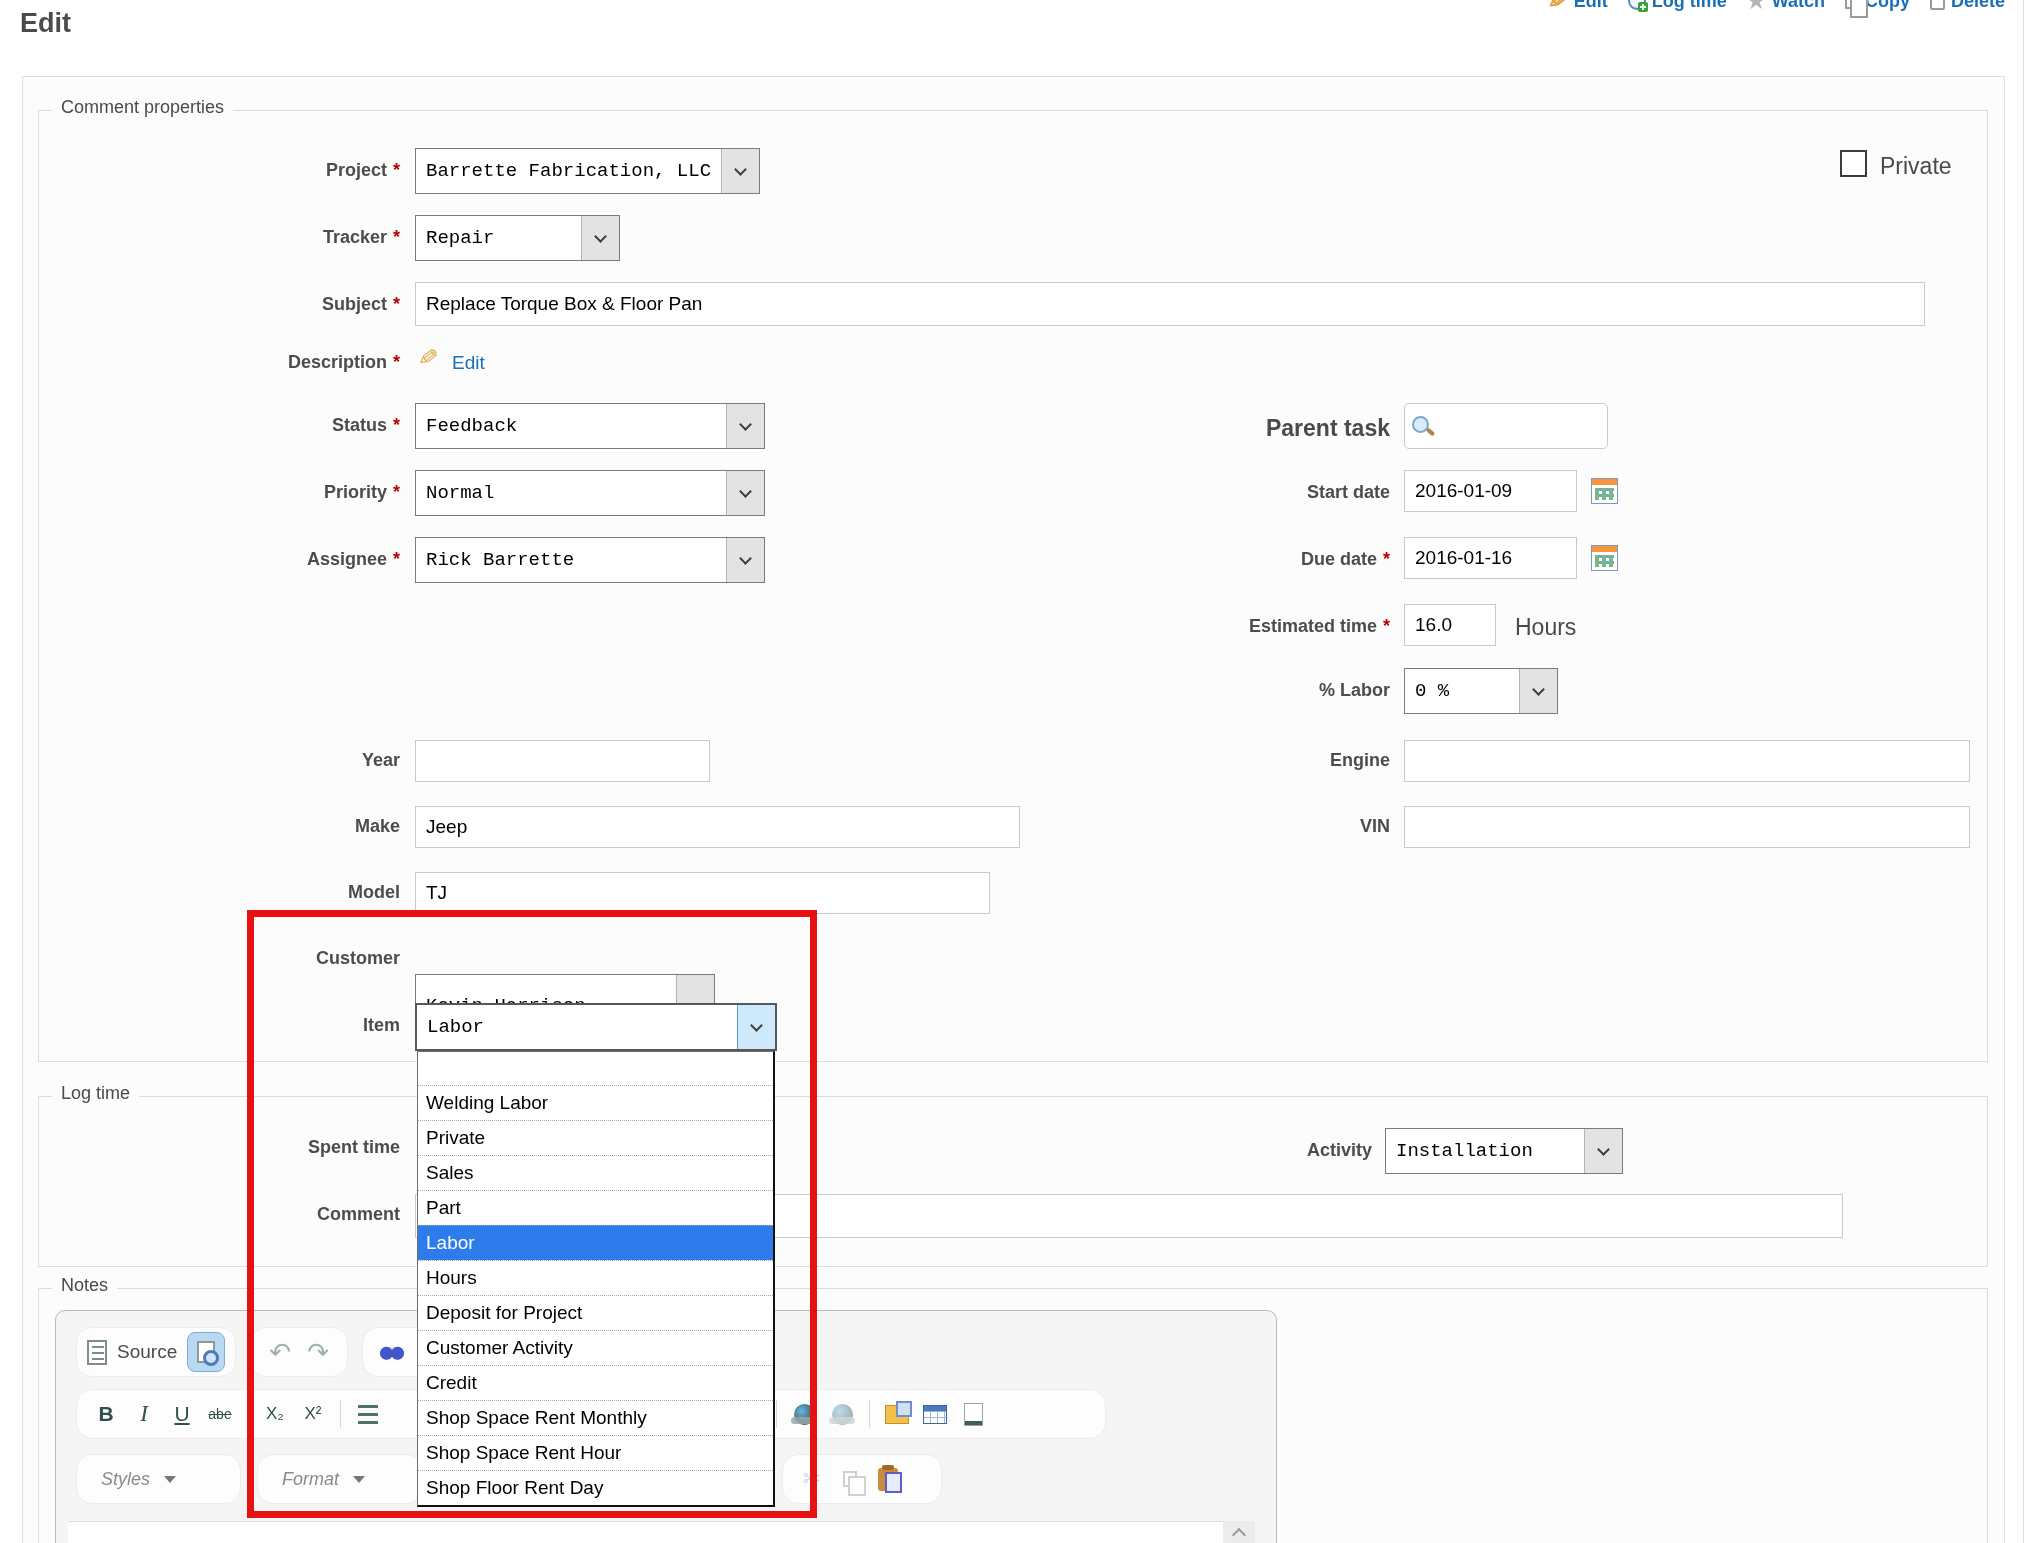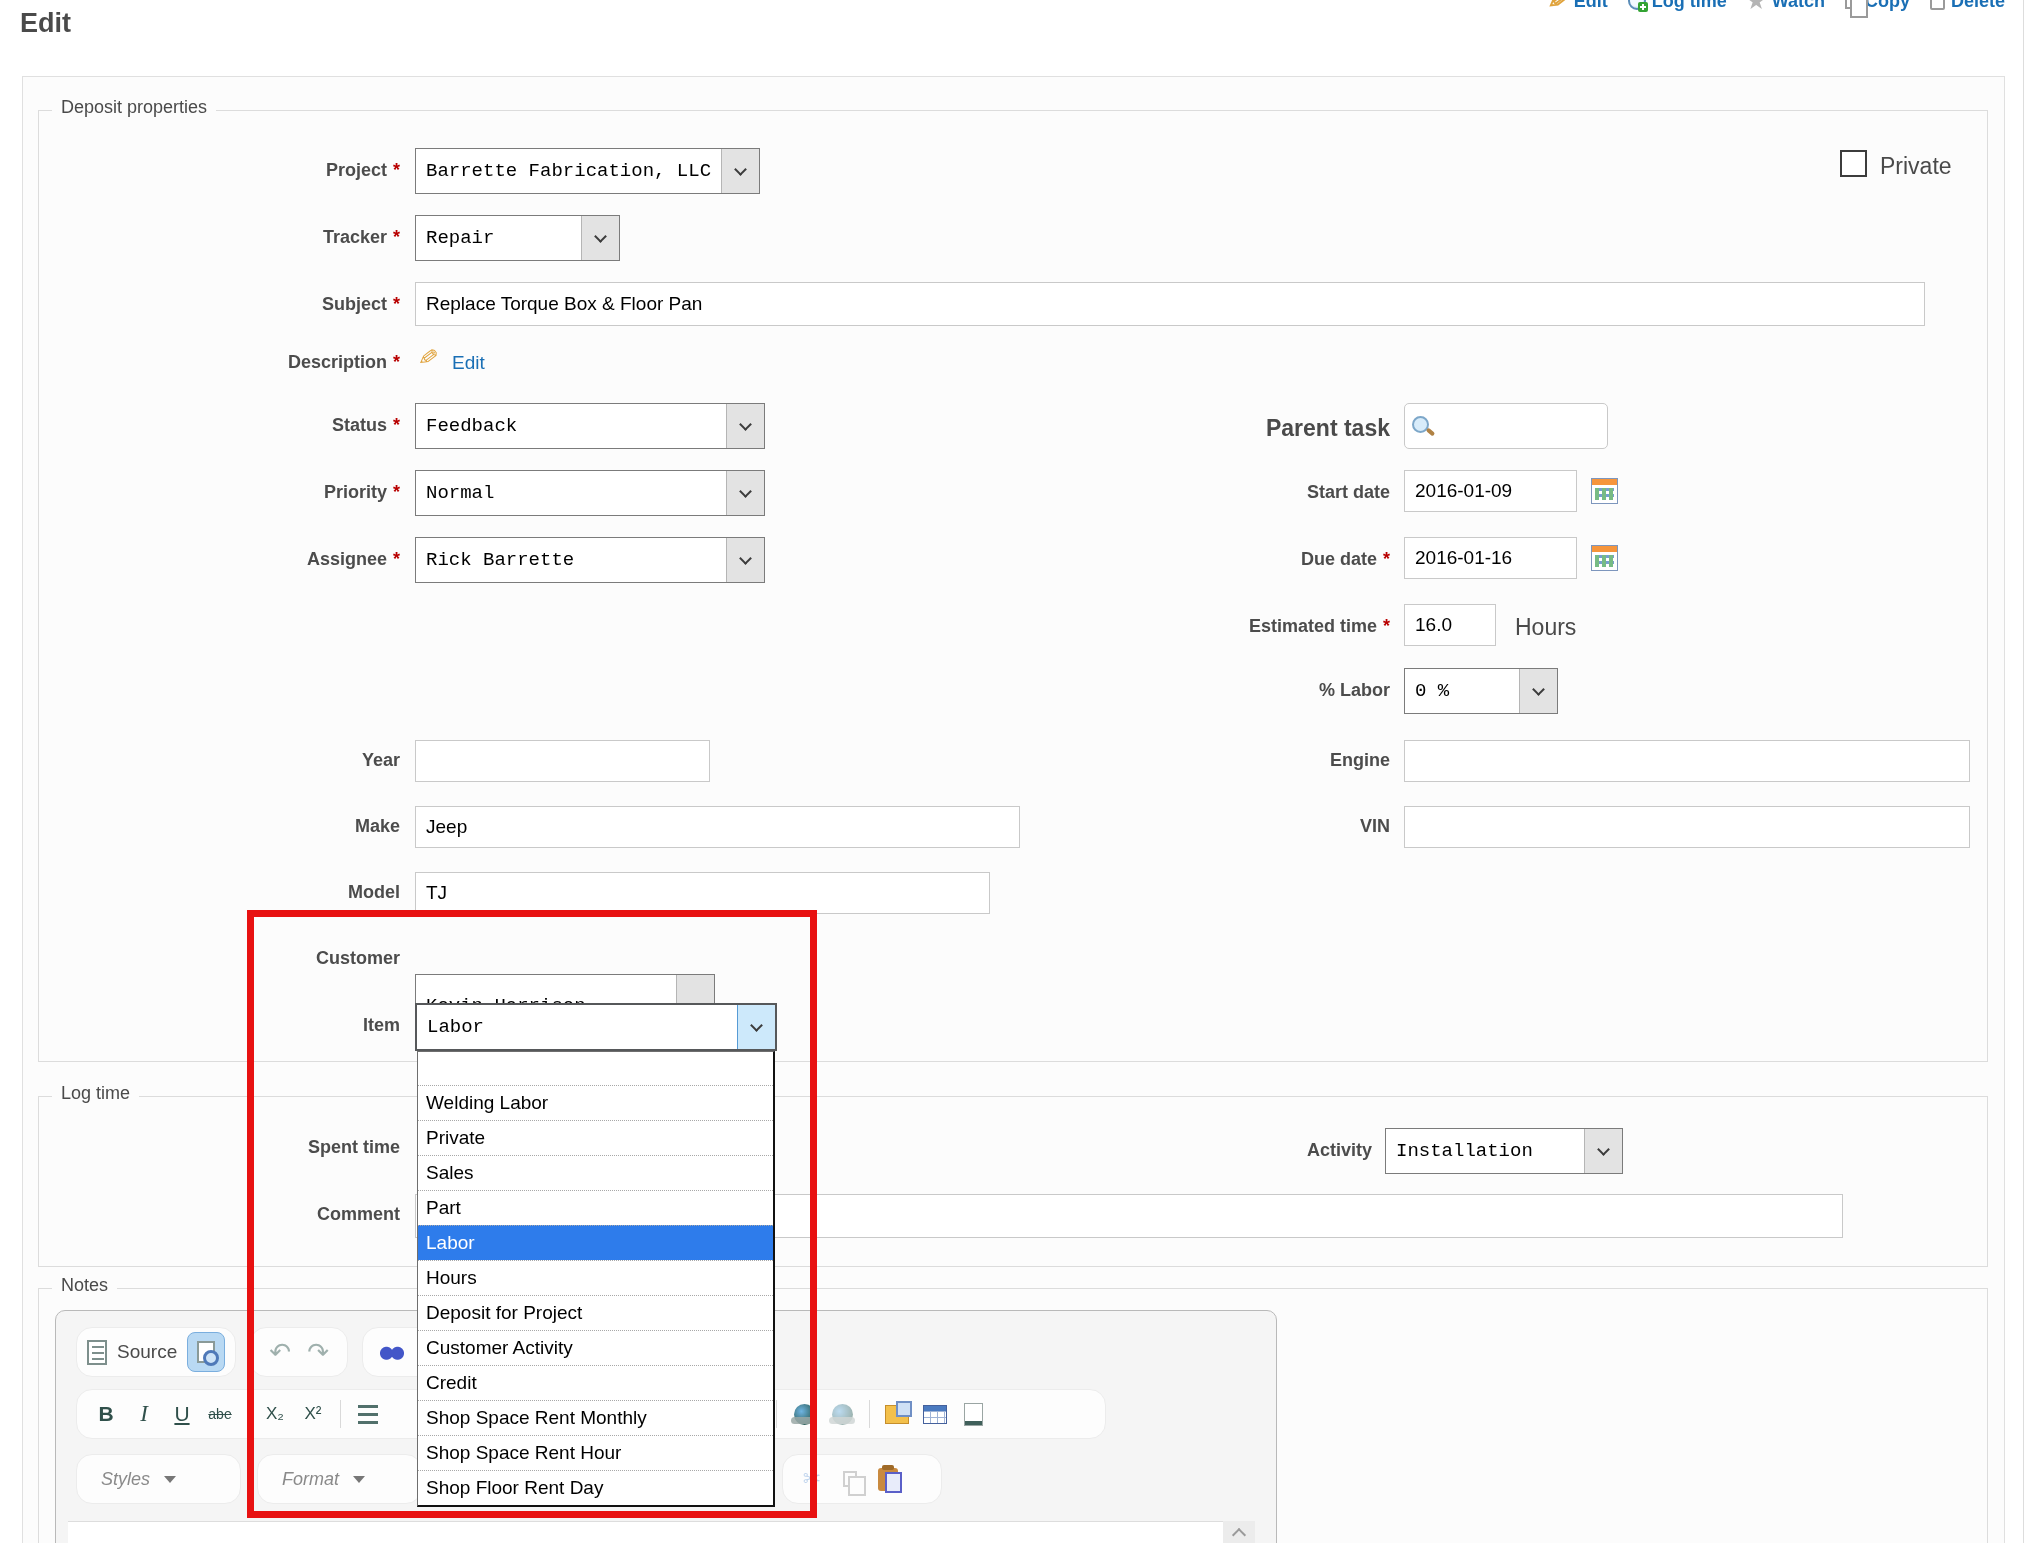--- a/index.html
+++ b/index.html
@@ -130,21 +130,21 @@
       <span>Delete</span>
     </span>
   </div>
 
   <div class="h2">Edit</div>
 
   <div class="outer-box"></div>
   <div class="page-edge"></div>
 
   <div class="fieldset" style="left:38px; top:110px; width:1950px; height:952px;"></div>
-  <div class="legend" style="left:52px; top:97px;">Deposit properties</div>
+  <div class="legend" style="left:52px; top:97px;">Comment properties</div>
 
   <div class="chk" style="left:1840px; top:150px;"></div>
   <div class="flabel plain" style="left:1880px; top:153px; width:120px; text-align:left;">Private</div>
 
   <div class="flabel" style="left:60px; top:160px;"><span>Project</span><span class="req">*</span></div>
   <div class="sel" style="left:415px; top:148px; width:345px; height:46px;">
     <span class="txt">Barrette Fabrication, LLC</span>
     <span class="btn">
         <span class="chev"></span>
       </span>

